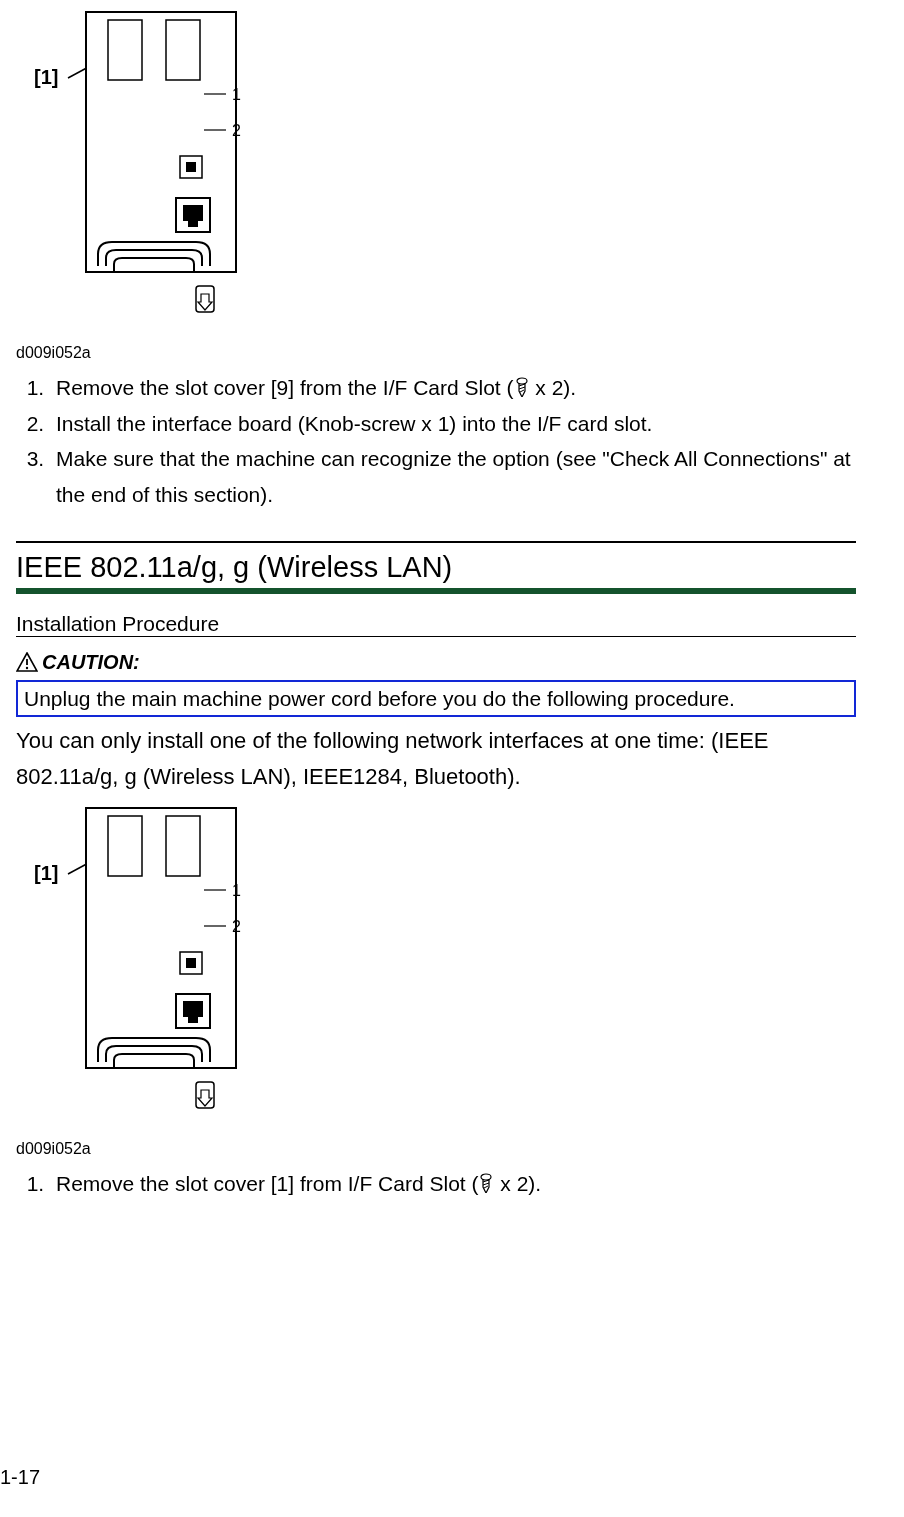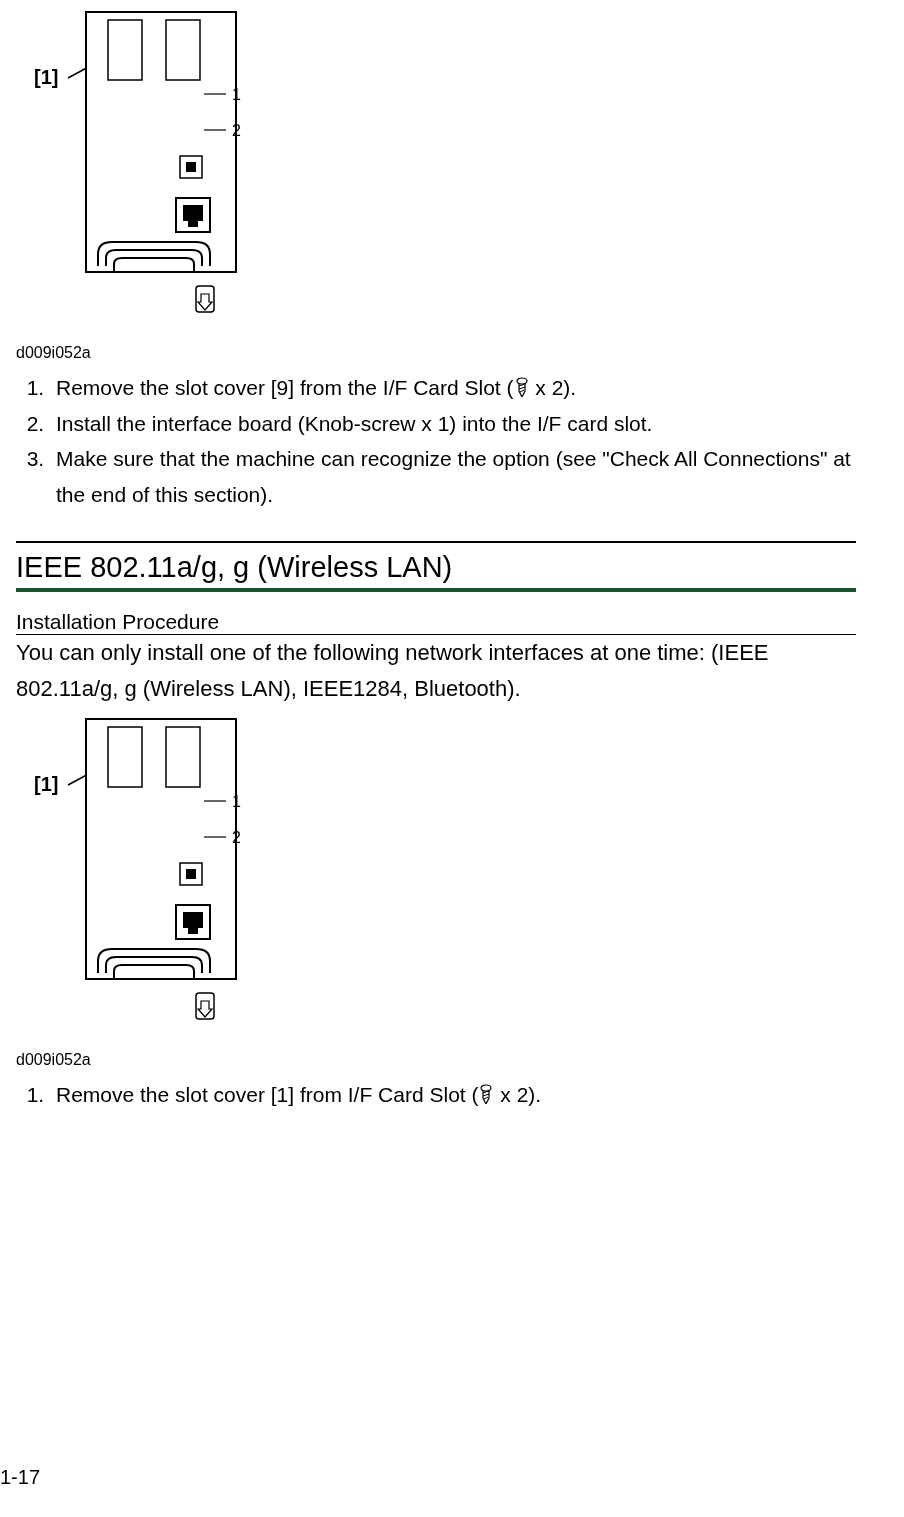--- a/index.html
+++ b/index.html
@@ -42,21 +42,21 @@
   }
   .section-rule-top {
     border-top: 2px solid #000;
     margin-top: 28px;
   }
   h2.section-title {
     font-size: 29px;
     font-weight: normal;
     margin: 8px 0 4px 0;
     padding-bottom: 4px;
-    border-bottom: 4px solid #14532d;
+    border-bottom: 6px solid #14532d;
   }
   h3.subsection-title {
     font-size: 21px;
     font-weight: normal;
     margin: 18px 0 0 0;
     padding-bottom: 0;
     border-bottom: 1.5px solid #000;
   }
   .caution-block {
     margin-top: 14px;
@@ -141,20 +141,31 @@
         </svg><span> x 2).</span>
     </li>
     <li><span>Install the interface board (Knob-screw x 1) into the I/F card slot.</span></li>
     <li><span>Make sure that the machine can recognize the option (see "Check All Connections" at the end of this section).</span></li>
   </ol>
 
   <div class="section-rule-top"></div>
   <h2 class="section-title">IEEE 802.11a/g, g (Wireless LAN)</h2>
   <h3 class="subsection-title">Installation Procedure</h3>
 
+  <div class="caution-block">
+    <div class="caution-label">
+      <svg class="warn-icon" width="22" height="20" viewBox="0 0 22 20">
+        <path d="M 11 1 L 21 19 L 1 19 Z" fill="#fff" stroke="#000" stroke-width="1.6"></path>
+        <line x1="11" y1="7" x2="11" y2="13" stroke="#000" stroke-width="1.8"></line>
+        <circle cx="11" cy="16" r="1.2" fill="#000"></circle>
+      </svg>
+      <span>CAUTION:</span>
+    </div>
+    <div class="caution-text">Unplug the main machine power cord before you do the following procedure.</div>
+  </div>
 
   <p class="body-text">You can only install one of the following network interfaces at one time: (IEEE 802.11a/g, g (Wireless LAN), IEEE1284, Bluetooth).</p>
 
   <div class="figure">
     <svg width="260" height="340" viewBox="0 0 260 340">
       <text x="18" y="78" font-family="Arial" font-size="20" font-weight="bold" fill="#000">[1]</text>
       <line x1="52" y1="72" x2="130" y2="30" stroke="#000" stroke-width="1.5"></line>
       <rect x="70" y="6" width="150" height="260" fill="#fff" stroke="#000" stroke-width="2"></rect>
       <rect x="92" y="14" width="34" height="60" fill="#fff" stroke="#000" stroke-width="1.5"></rect>
       <rect x="150" y="14" width="34" height="60" fill="#fff" stroke="#000" stroke-width="1.5"></rect>

